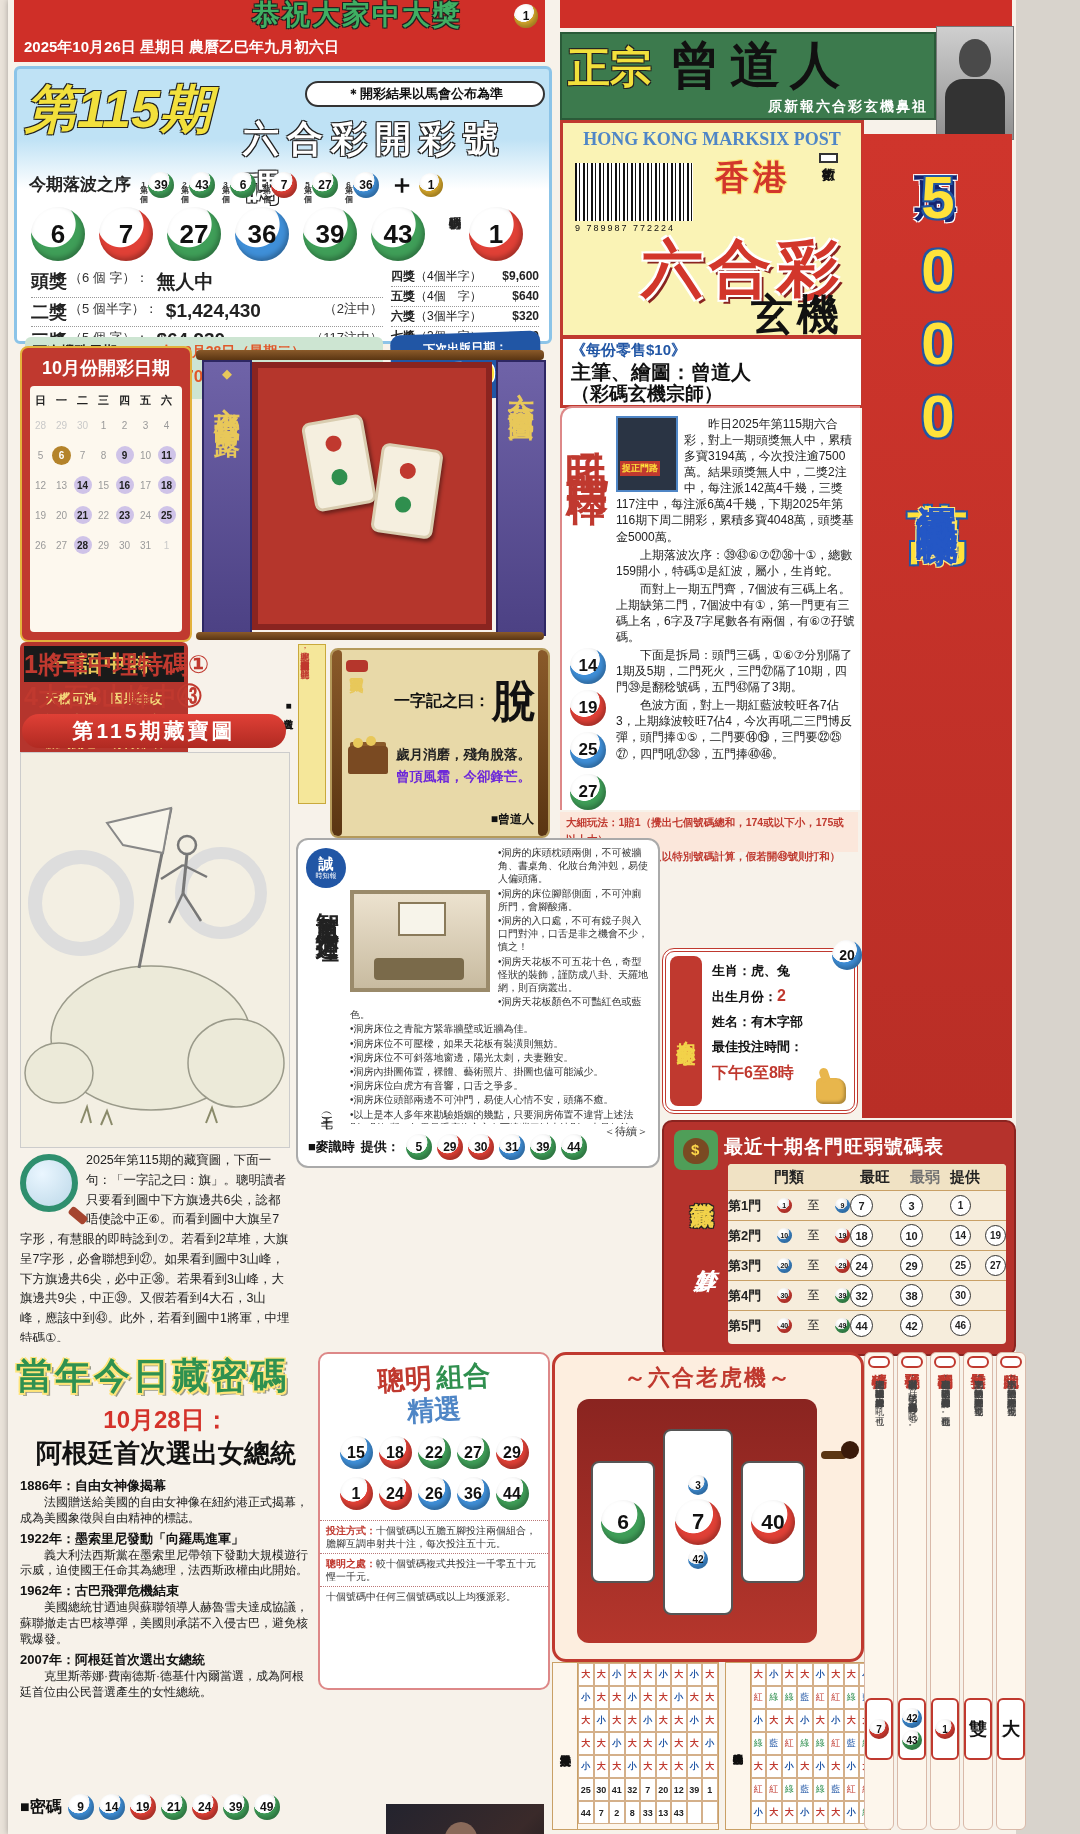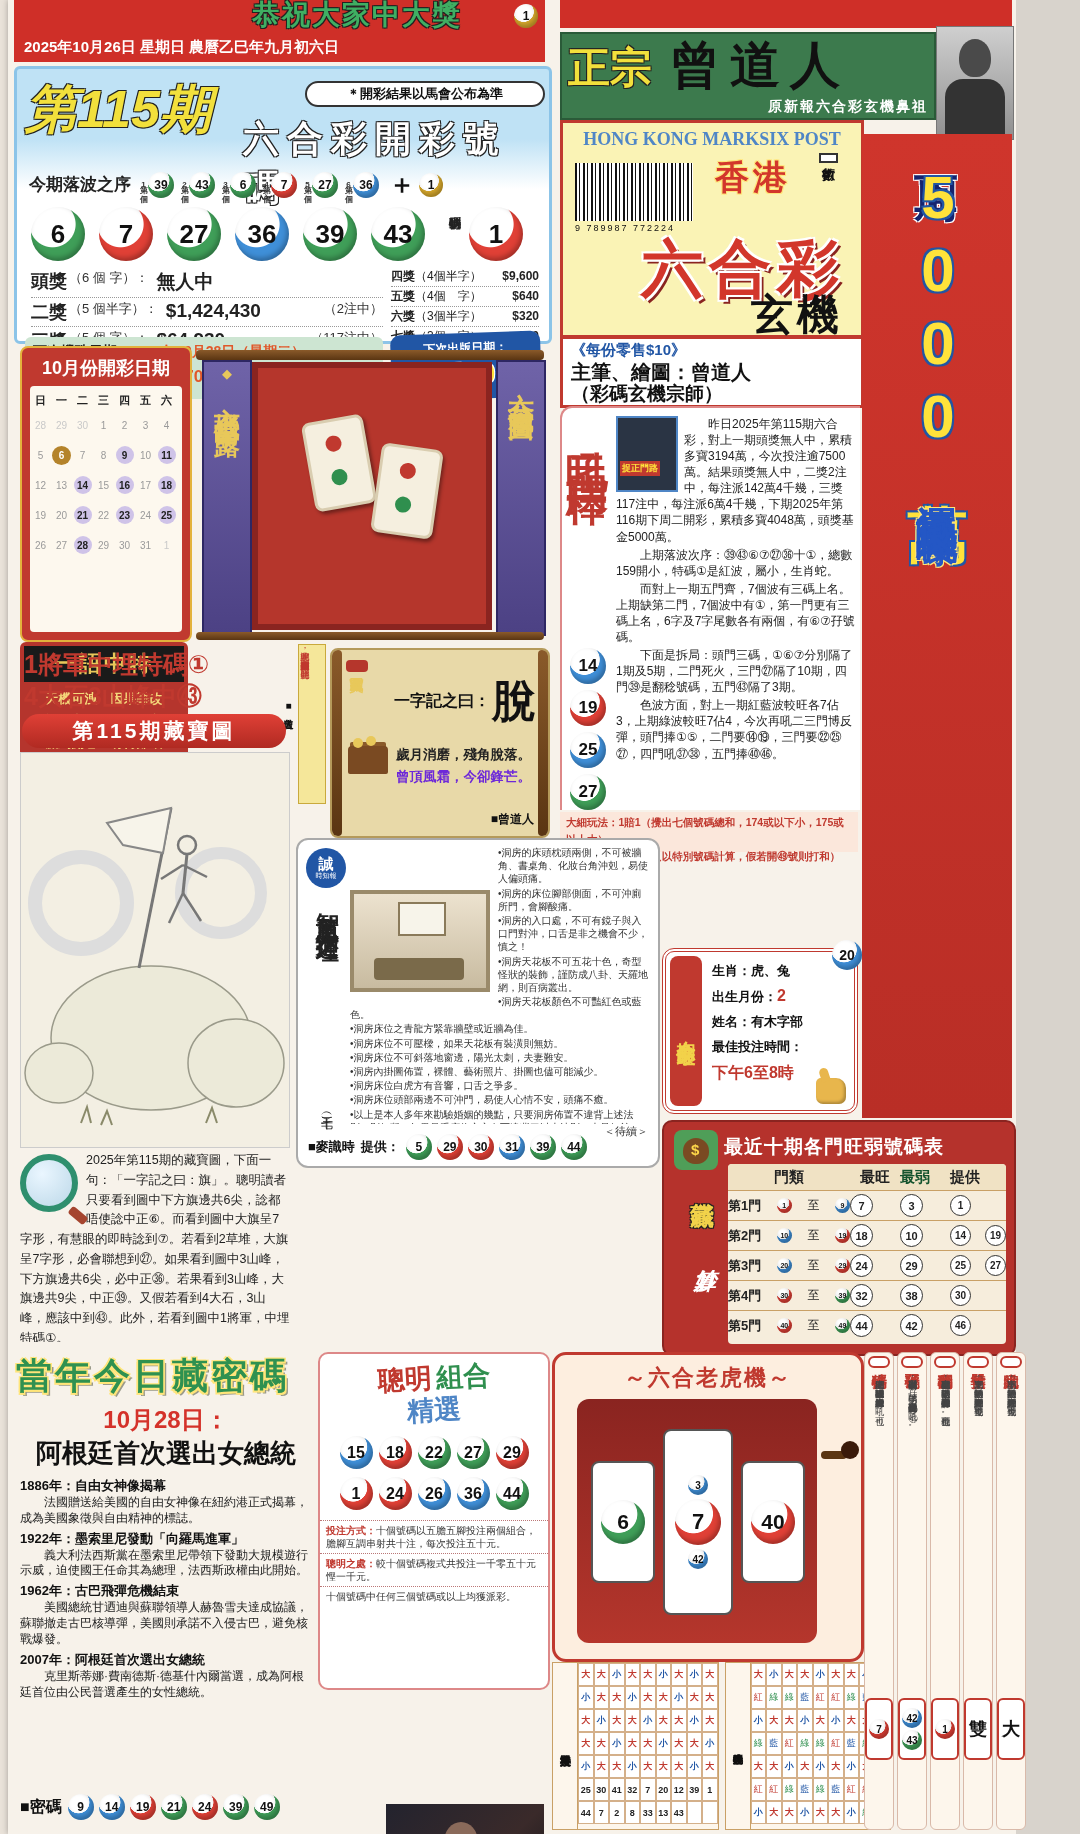--- a/index.html
+++ b/index.html
@@ -508,21 +508,21 @@
 
   <div class="abs" style="left:662px;top:1120px;width:350px;height:232px;background:#b5322c;border:2px solid #8a2420;border-radius:10px;">
     <span class="bag"></span>
     <div class="abs bold" style="left:60px;top:12px;font-size:19px;color:#fff;letter-spacing:1px;">最近十期各門旺弱號碼表</div>
     <div class="abs vt bold ol-k" style="left:22px;top:62px;font-size:24px;color:#f2d24a;">贏錢</div>
     <div class="abs vt bold" style="left:26px;top:130px;font-size:22px;color:#fff;font-style:italic;">妙算</div>
     <div class="abs" style="left:64px;top:42px;width:278px;height:180px;background:#f6eddc;border-radius:4px;overflow:hidden;">
       <div style="display:flex;height:26px;align-items:center;background:#f0e2c4;">
         <span class="bold" style="width:122px;text-align:center;font-size:15px;color:#222;">門類</span>
         <span class="bold" style="width:50px;text-align:center;font-size:15px;color:#222;">最旺</span>
-        <span class="bold" style="width:50px;font-size:15px;color:#14532d;">最弱</span>
+        <span class="bold" style="width:50px;text-align:center;font-size:15px;color:#737373;">最弱</span>
         <span class="bold" style="width:56px;text-align:left;font-size:15px;color:#222;">提供</span>
       </div>
       <div id="hcBody">
           <div class="hcrow">
             <span class="hccell" style="width: 122px;">
               <span style="font-weight: bold; font-size: 13px; margin-right: 3px; color: rgb(34, 34, 34);">第1門</span>
               <span class="ball red" style="height: 15px; width: 15px; font-size: 7px;">1</span>
               <span style="font-size: 12px; margin: 0px 3px; color: rgb(34, 34, 34);">至</span>
               <span class="ball blue" style="height: 15px; width: 15px; font-size: 7px;">9</span>
             </span>

